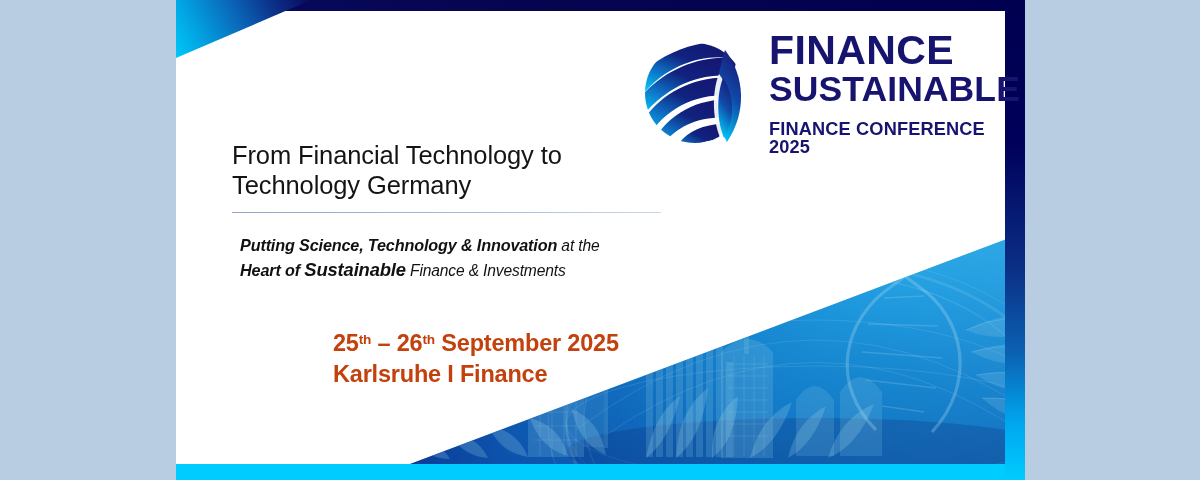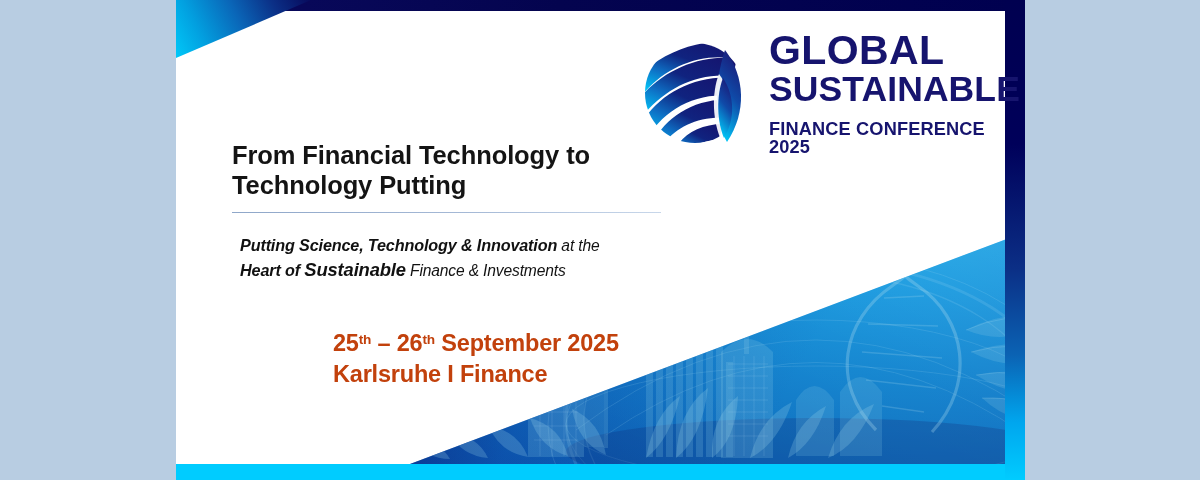--- a/index.html
+++ b/index.html
@@ -123,21 +123,21 @@
 
   
   .title-block {
     position: absolute;
     left: 56px; top: 140px;
     width: 470px;
     z-index: 10;
   }
   .slide-title {
     font-size: 25.5px;
-    font-weight: bold;
+    font-weight: normal;
     color: #141414;
     line-height: 1.19;
     letter-spacing: -0.1px;
     margin: 0;
   }
   .divider {
     position: absolute;
     left: 56px; top: 212px;
     width: 429px; height: 1px;
     background: linear-gradient(90deg, #8fa7c9 0%, #a5b9d6 55%, #c8d7ea 100%);
@@ -356,30 +356,30 @@
         <path d="M10 114 C 20 86, 52 64, 88 66 L 84 84 C 52 82, 26 98, 18 120 Z" fill="url(#gl1)"></path>
         <path d="M32 122 C 36 104, 56 90, 82 90 L 78 106 C 58 106, 44 116, 40 126 Z" fill="url(#gl1)"></path>
       </g>
 
       <path d="M84 16 C 104 42, 106 78, 86 108 C 74 88, 72 52, 84 16 Z" fill="url(#gl2)"></path>
       <path d="M78 40 C 92 58, 92 86, 80 106 C 72 88, 70 60, 78 40 Z" fill="#ffffff" fill-opacity="0.92"></path>
       <path d="M82 44 C 94 62, 94 86, 83 104 C 76 88, 75 62, 82 44 Z" fill="url(#gl2)"></path>
     </svg>
 
     <div class="logo-words">
-      <div class="logo-line-1">GLOBAL</div>
+      <div class="logo-line-1">FINANCE</div>
       <div class="logo-line-2">SUSTAINABLE</div>
       <div class="logo-line-3">FINANCE CONFERENCE 2025</div>
     </div>
   </div>
 
   <div class="title-block">
     <div class="slide-title">
       <span>From Financial Technology to</span><br>
-      <span>Technology Putting</span>
+      <span>Technology Germany</span>
     </div>
   </div>
 
   <div class="divider"></div>
 
   <div class="subtitle-block">
     <p class="subtitle"><span>Putting Science, Technology &amp; Innovation</span><span class="lite"> at the</span><br><span>Heart of </span><span class="big">Sustainable</span><span class="lite"> Finance &amp; Investments</span></p>
   </div>
 
   <div class="date-block">

